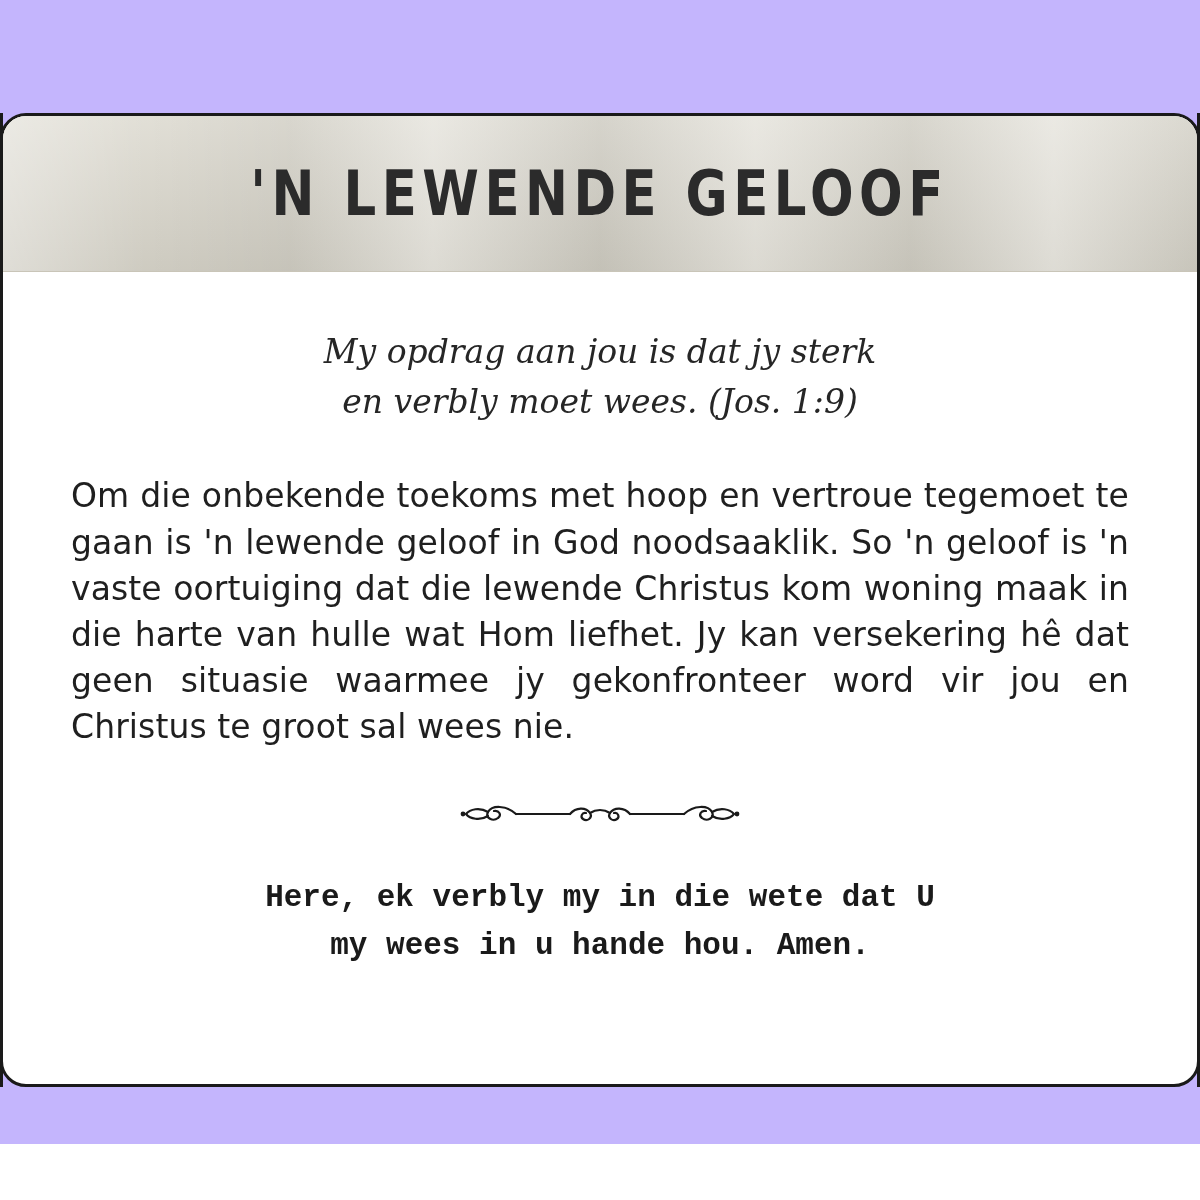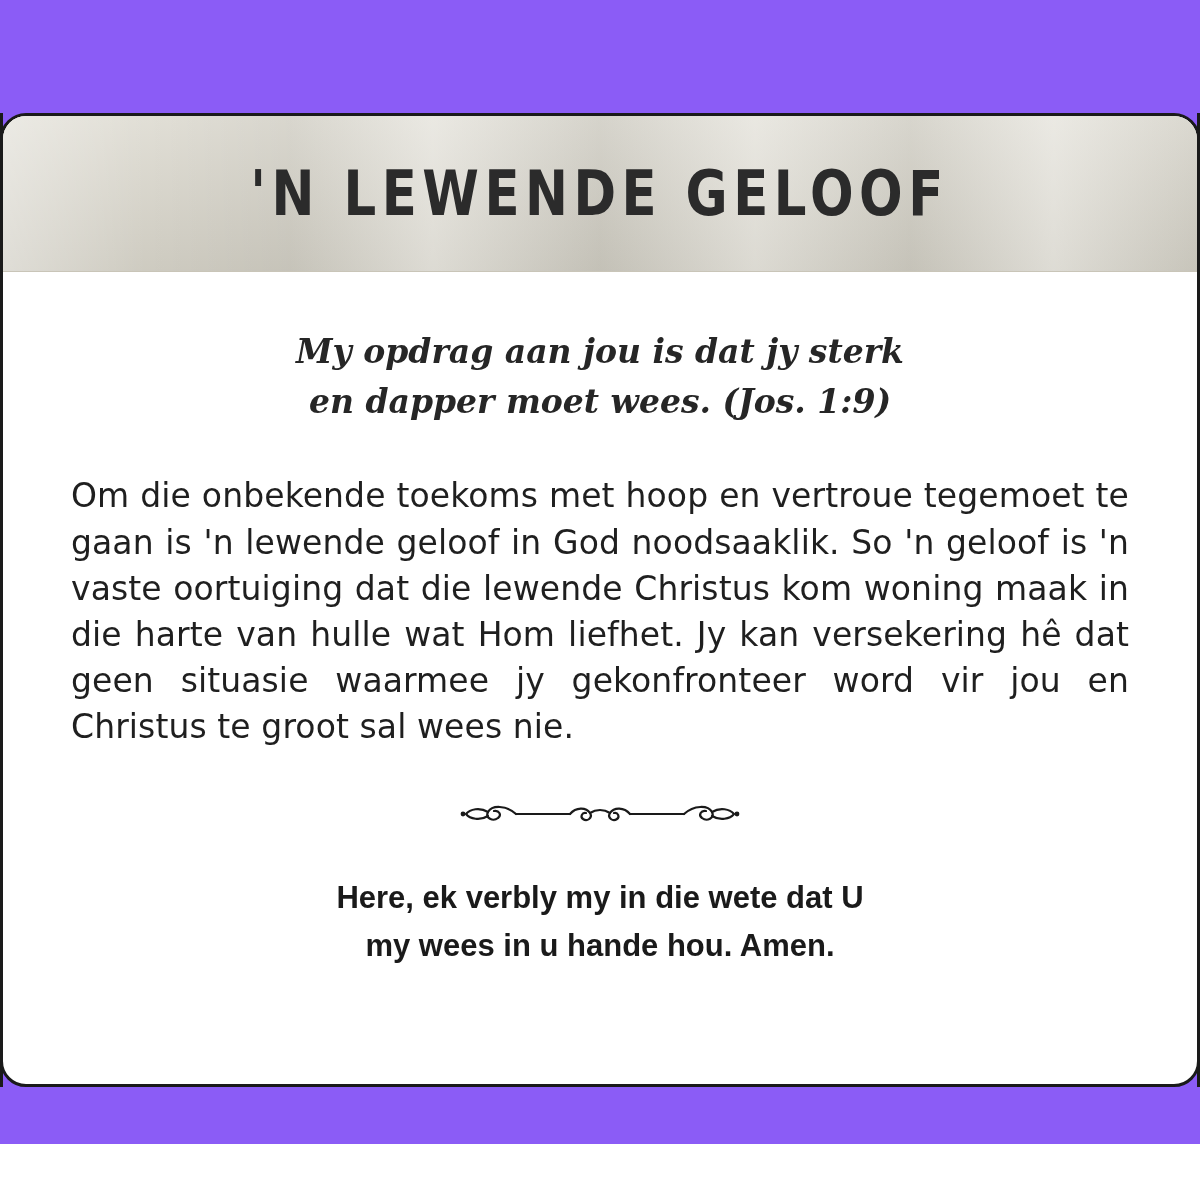--- a/index.html
+++ b/index.html
@@ -11,21 +11,21 @@
     width: 1200px;
     height: 1200px;
     font-family: "DejaVu Sans", sans-serif;
     overflow: hidden;
   }
 
   .page {
     position: relative;
     width: 1200px;
     height: 1144px;
-    background: #8b5cf6;
+    background: #c4b5fd;
   }
 
   
   .card {
     position: absolute;
     left: 0;
     right: 0;
     top: 113px;
     height: 974px;
     background: #ffffff;
@@ -84,21 +84,21 @@
   }
 
   .verse {
     text-align: center;
     font-family: "DejaVu Serif", "Liberation Serif", serif;
     font-style: italic;
     font-size: 33px;
     line-height: 1.52;
     color: #262626;
     margin: 0 0 46px 0;
-    font-weight: 700;
+    font-weight: 400;
   }
   .verse .line { display: block; }
 
   .paragraph {
     font-family: "DejaVu Sans", sans-serif;
     font-size: 33px;
     line-height: 1.40;
     color: #1f1f1f;
     text-align: justify;
     text-justify: inter-word;
@@ -111,21 +111,21 @@
     width: 360px;
     height: 40px;
     display: flex;
     align-items: center;
     justify-content: center;
   }
   .divider svg { display: block; }
 
   .prayer {
     text-align: center;
-    font-family: Liberation Sans, sans-serif;
+    font-family: Liberation Mono, monospace;
     font-weight: 700;
     font-size: 31px;
     line-height: 1.55;
     color: #1a1a1a;
     margin: 0;
   }
   .prayer .line { display: block; }
 </style>
 </head>
 <body>
@@ -138,21 +138,21 @@
   <div class="card">
 
     <div class="header">
       <div class="header-title">'N LEWENDE GELOOF</div>
     </div>
 
     <div class="body">
 
       <div class="verse">
         <span class="line">My opdrag aan jou is dat jy sterk</span>
-        <span class="line">en dapper moet wees. (Jos. 1:9)</span>
+        <span class="line">en verbly moet wees. (Jos. 1:9)</span>
       </div>
 
       <p class="paragraph">Om die onbekende toekoms met hoop en vertroue tegemoet te gaan is 'n lewende geloof in God noodsaaklik. So 'n geloof is 'n vaste oortuiging dat die lewende Christus kom woning maak in die harte van hulle wat Hom liefhet. Jy kan versekering hê dat geen situasie waarmee jy gekonfronteer word vir jou en Christus te groot sal wees nie.</p>
 
       <div class="divider">
         <svg width="360" height="34" viewBox="0 0 360 34" aria-hidden="true">
           <g fill="none" stroke="#1a1a1a" stroke-width="2.2" stroke-linecap="round">
             <line x1="96" y1="17" x2="150" y2="17"></line>
             <line x1="210" y1="17" x2="264" y2="17"></line>
             <path d="M96 17 C86 8, 72 8, 68 15 C65 21, 73 25, 78 21 C82 18, 79 13, 74 14"></path>

